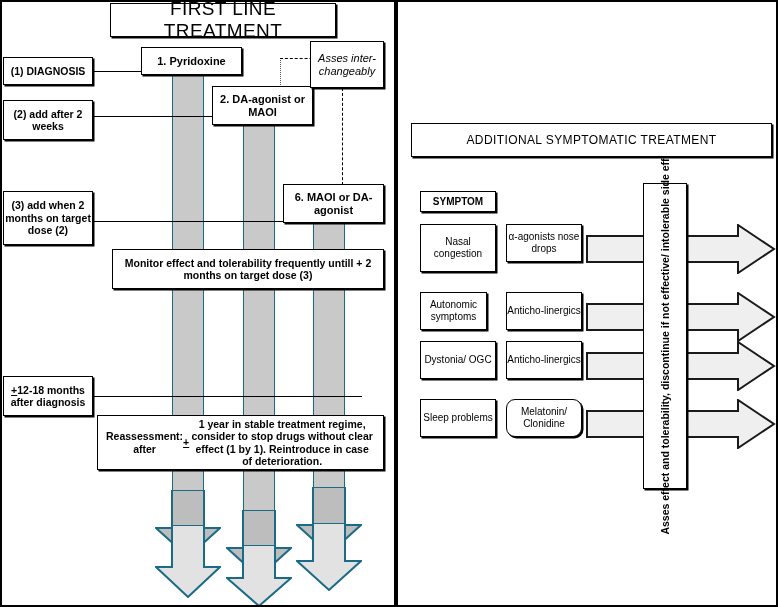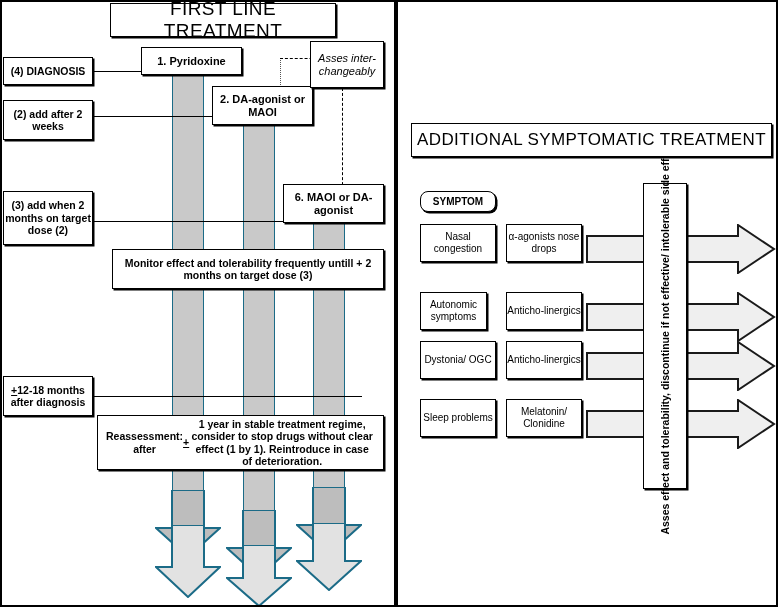--- a/index.html
+++ b/index.html
@@ -94,21 +94,21 @@
   <div class="hline" style="left:92px;top:116px;width:170px;"></div>
   <div class="hline" style="left:92px;top:221px;width:240px;"></div>
   <div class="hline" style="left:92px;top:396px;width:270px;"></div>
 
   <div class="dot-v" style="left:280px;top:58px;height:33px;"></div>
   <div class="dash-h" style="left:280px;top:58px;width:62px;"></div>
   <div class="dash-v" style="left:342px;top:88px;height:107px;"></div>
 
   <div class="box title-box shadowed" style="left:110px;top:3px;width:226px;height:34px;">FIRST LINE TREATMENT</div>
 
-  <div class="box lbl shadowed" style="left:3px;top:57px;width:90px;height:28px;">(4) DIAGNOSIS</div>
+  <div class="box lbl shadowed" style="left:3px;top:57px;width:90px;height:28px;">(1) DIAGNOSIS</div>
 
   <div class="box lbl shadowed" style="left:3px;top:100px;width:90px;height:40px;">
     <span>(2) add after 2 weeks</span>
   </div>
 
   <div class="box lbl shadowed" style="left:3px;top:191px;width:90px;height:54px;">
     <span>(3) add when 2 months on target dose (2)</span>
   </div>
 
   <div class="box lbl shadowed" style="left:3px;top:376px;width:90px;height:40px;">
@@ -148,30 +148,30 @@
   <div class="rarrow" style="left:586px;top:399px;">
     <svg width="190" height="50" viewBox="0 0 190 50">
       <polygon points="1,12 152,12 152,1 188,25 152,49 152,38 1,38" fill="#efefef" stroke="#1a1a1a" stroke-width="2"></polygon>
     </svg>
   </div>
 
   <div class="vertbox" style="left:643px;top:183px;width:44px;height:306px;">
     <div class="vtxt">Asses effect and tolerability, discontinue if not effective/ intolerable side effects</div>
   </div>
 
-  <div class="box title-box shadowed" style="left:411px;top:123px;width:361px;height:34px;font-size:17px;">ADDITIONAL SYMPTOMATIC TREATMENT</div>
+  <div class="box title-box shadowed" style="left:411px;top:123px;width:361px;height:34px;font-size:12px;">ADDITIONAL SYMPTOMATIC TREATMENT</div>
 
-  <div class="box sym shadowed" style="left:420px;top:191px;width:76px;height:21px;border-radius:8px;">SYMPTOM</div>
+  <div class="box sym shadowed" style="left:420px;top:191px;width:76px;height:21px;">SYMPTOM</div>
 
-  <div class="box cell shadowed" style="left:420px;top:224px;width:76px;height:38px;">Nasal congestion</div>
+  <div class="box cell shadowed" style="left:420px;top:224px;width:76px;height:48px;">Nasal congestion</div>
   <div class="box cell shadowed" style="left:506px;top:224px;width:76px;height:38px;">α-agonists nose drops</div>
 
   <div class="box cell shadowed" style="left:420px;top:292px;width:67px;height:38px;">Autonomic symptoms</div>
   <div class="box cell shadowed" style="left:506px;top:292px;width:76px;height:38px;">Anticho-linergics</div>
 
   <div class="box cell shadowed" style="left:420px;top:341px;width:76px;height:38px;">Dystonia/ OGC</div>
   <div class="box cell shadowed" style="left:506px;top:341px;width:76px;height:38px;">Anticho-linergics</div>
 
   <div class="box cell shadowed" style="left:420px;top:399px;width:76px;height:38px;">Sleep problems</div>
-  <div class="box cell shadowed" style="left:506px;top:399px;width:76px;height:38px;">Melatonin/ Clonidine</div>
+  <div class="box cell shadowed" style="left:506px;top:399px;width:76px;height:38px;border-radius:9px;">Melatonin/ Clonidine</div>
 
   <div class="frame"></div>
 </div>
 
 </body></html>

